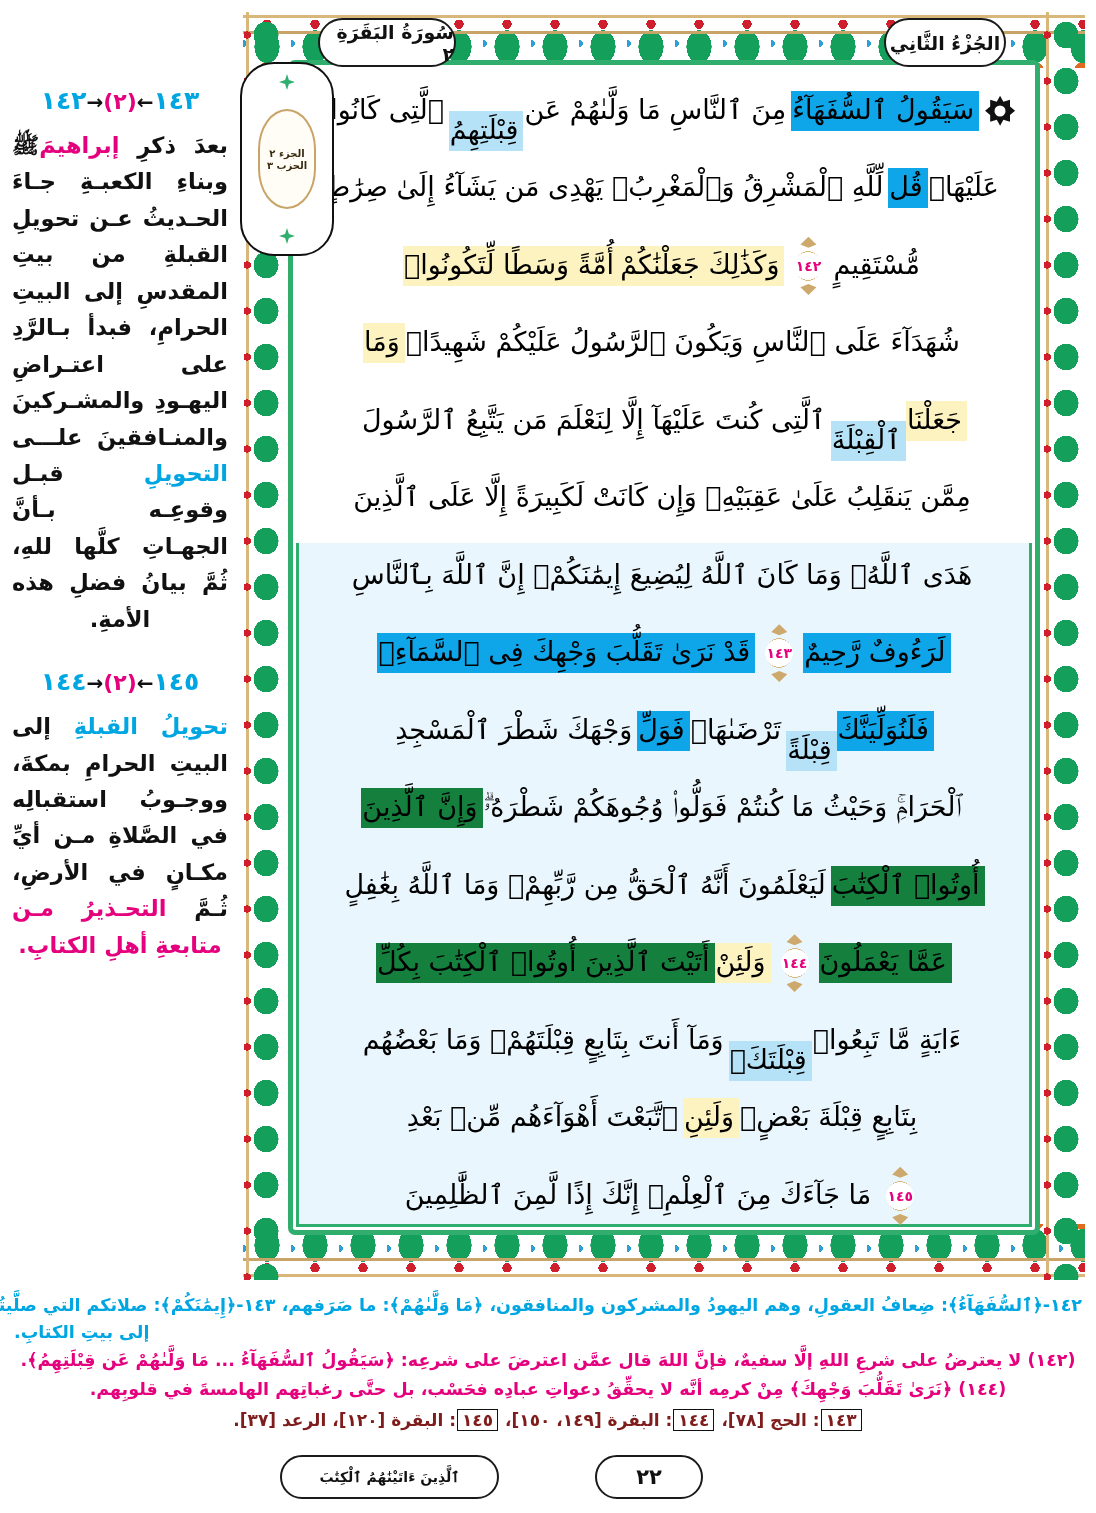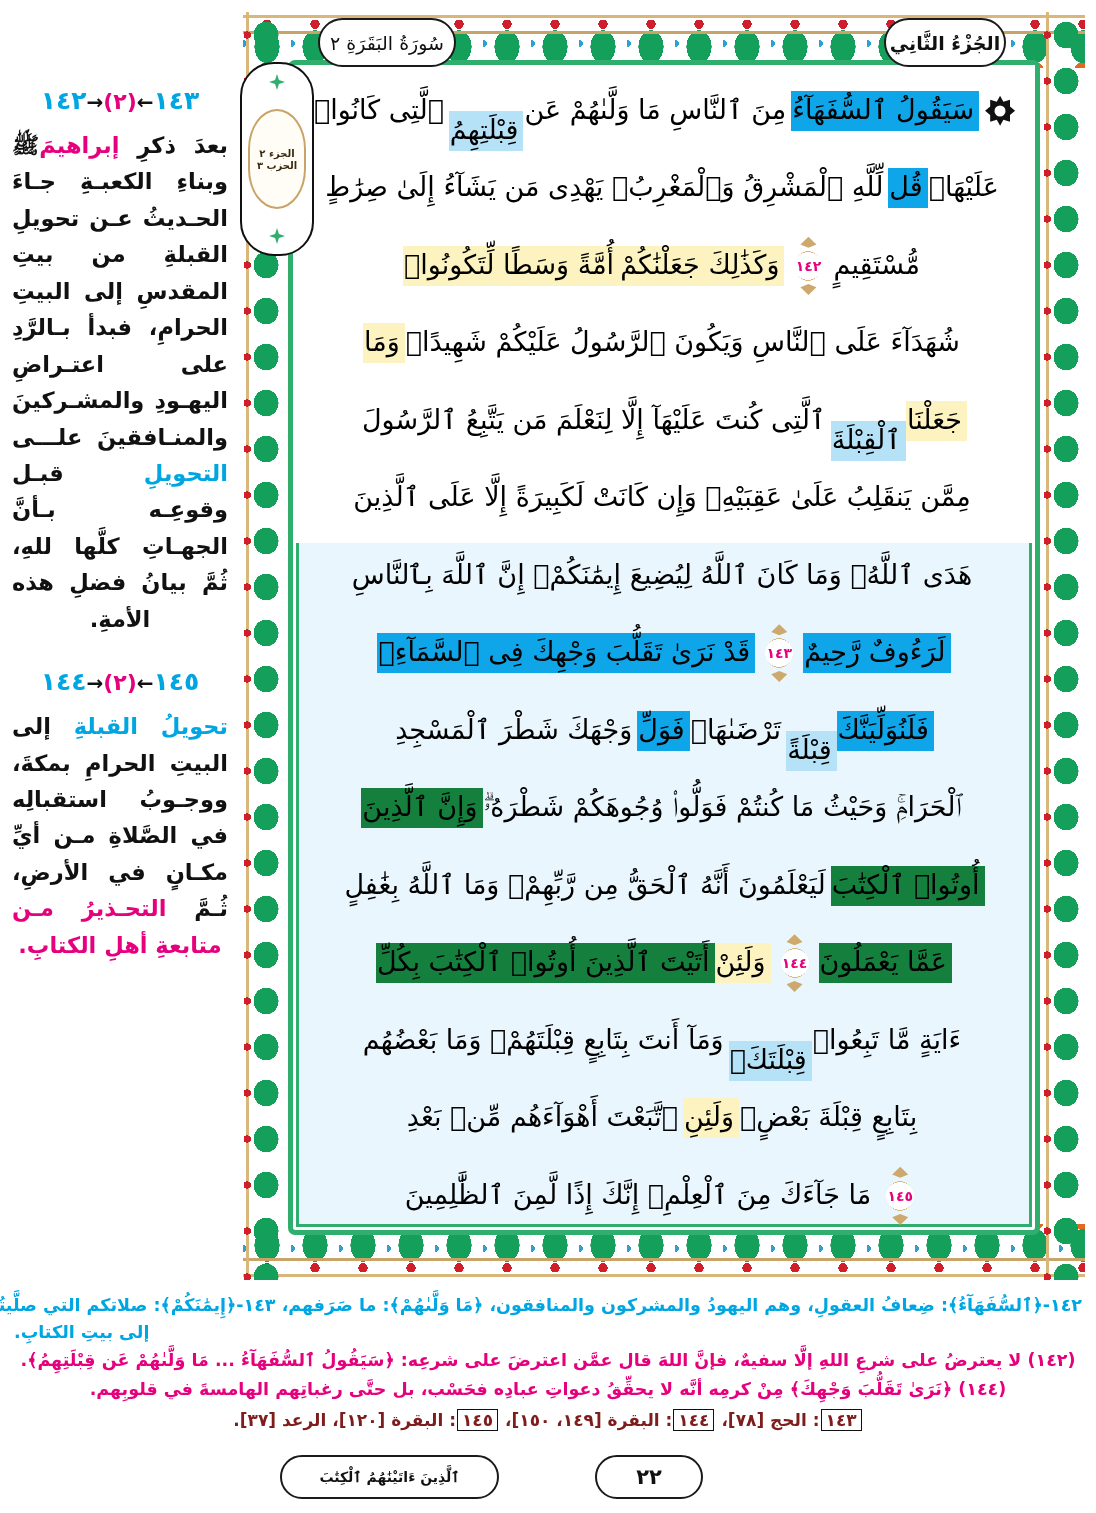--- a/index.html
+++ b/index.html
@@ -94,21 +94,21 @@
     display: flex;
     align-items: center;
     justify-content: center;
     color: #111;
     direction: rtl;
     font-family: "DejaVu Sans", sans-serif;
     z-index: 6;
   }
   .cart-surah {
     left: 318px; top: 18px; width: 134px; height: 45px;
-    font-size: 19px; font-weight: normal;
+    font-size: 19px; font-weight: bold;
   }
   .cart-juz {
     left: 884px; top: 18px; width: 118px; height: 45px;
     font-size: 19px; font-weight: bold;
   }
   .cart-page {
     left: 595px; bottom: 14px; width: 104px; height: 40px;
     font-size: 21px; font-weight: bold; letter-spacing: 2px;
   }
   .cart-catch {
@@ -119,20 +119,21 @@
   
   .hizb-marker {
     position: absolute;
     left: 240px; top: 62px;
     width: 70px; height: 190px;
     background: #ffffff;
     border: 2px solid #111;
     border-radius: 34px;
     z-index: 7;
     overflow: hidden;
+    padding-left: 20px;
   }
   .hizb-medallion {
     position: absolute;
     left: 50%; top: 50%;
     transform: translate(-50%, -50%);
     width: 54px; height: 96px;
     border: 2px solid #c9a468;
     border-radius: 50% 50% 50% 50%/ 40% 40% 40% 40%;
     background: #fffdf6;
     display: flex;

